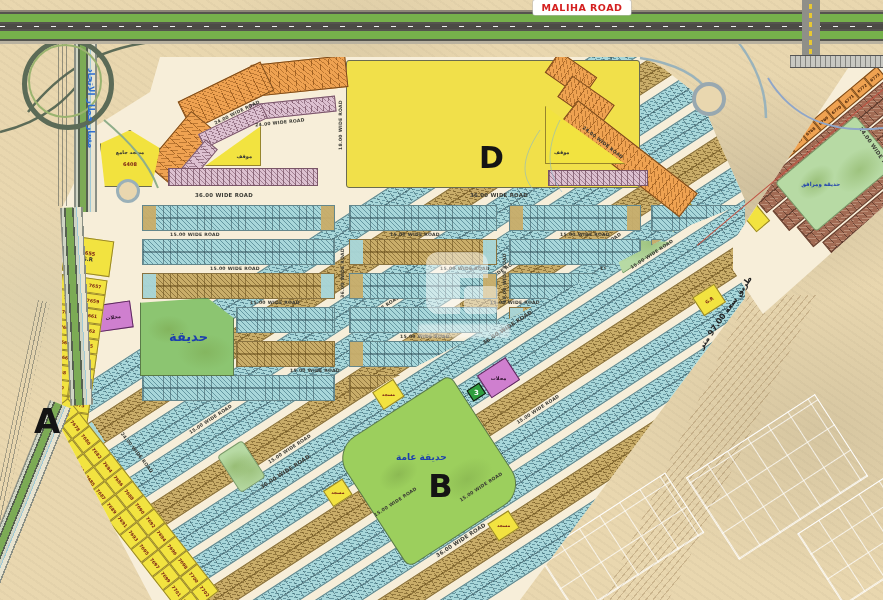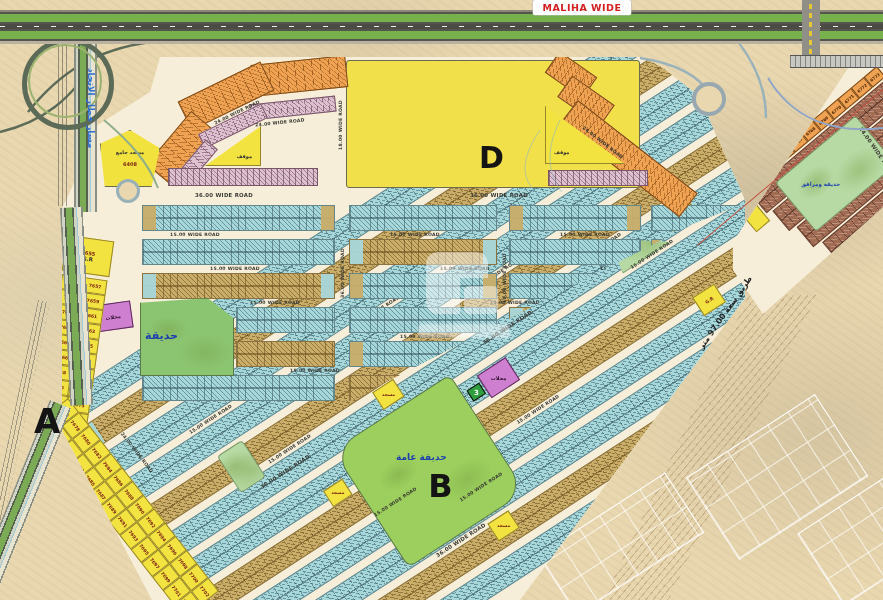--- a/index.html
+++ b/index.html
@@ -154,21 +154,21 @@
       <div class="band k" style="left:209px;top:172px;width:148px"></div>
       <div class="band t ends" style="left:369px;top:2px;width:132px"></div>
       <div class="band t" style="left:369px;top:36px;width:132px"></div>
       <div class="band t" style="left:369px;top:70px;width:132px"></div>
       <div class="band k ends" style="left:369px;top:104px;width:132px"></div>
       <div class="band t" style="left:369px;top:138px;width:132px"></div>
       <div class="band t" style="left:511px;top:2px;width:94px"></div>
       <div class="band t ends" style="left:511px;top:36px;width:94px"></div>
 
       <div class="park" style="left:0;top:95px;width:94px;height:78px;background-color:#8cc571;clip-path:polygon(0 6%,72% 0,100% 26%,100% 100%,0 100%)">
-        <div class="abs blue-lbl" style="left:4px;top:30px;font-size:11px">حديقة</div>
+        <div class="abs blue-lbl" style="left:28px;top:30px;font-size:13px">حديقة</div>
       </div>
 
       <span class="rl" style="left:200px;top:95px;transform:rotate(-90deg);transform-origin:left top">36.00 WIDE ROAD</span>
       <span class="rl" style="left:362px;top:100px;transform:rotate(-90deg);transform-origin:left top">18.00 WIDE ROAD</span>
       <span class="rl" style="left:30px;top:29px">15.00 WIDE ROAD</span>
       <span class="rl" style="left:250px;top:29px">15.00 WIDE ROAD</span>
       <span class="rl" style="left:420px;top:29px">15.00 WIDE ROAD</span>
       <span class="rl" style="left:70px;top:63px">15.00 WIDE ROAD</span>
       <span class="rl" style="left:300px;top:63px">15.00 WIDE ROAD</span>
       <span class="rl" style="left:460px;top:63px">15.00 WIDE ROAD</span>
@@ -350,21 +350,21 @@
     <div class="abs" style="left:7px;top:2px;width:3px;height:52px;background:repeating-linear-gradient(0deg,#e8c832 0 5px,rgba(0,0,0,0) 5px 9px)"></div>
   </div>
 
   <div class="abs" style="left:790px;top:55px;width:93px;height:11px;background:#c8c8c2;border-top:1px solid #555;border-bottom:1px solid #555;
               background-image:repeating-linear-gradient(90deg,rgba(0,0,0,.35) 0 1px,transparent 1px 5px)"></div>
 
   <div class="ring" style="left:692px;top:82px;width:34px;height:34px;border:4px solid #98a8b0"></div>
   <div class="ring" style="left:116px;top:179px;width:24px;height:24px;border:3px solid #9ab0b8"></div>
 
   <div class="abs" style="left:533px;top:0;width:98px;height:15px;background:#fff;border-radius:2px;display:flex;align-items:center;justify-content:center;box-shadow:0 0 0 .5px #bbb">
-    <span style="font-size:9.5px;font-weight:bold;color:#d42020;letter-spacing:.5px">MALIHA WIDE</span>
+    <span style="font-size:9.5px;font-weight:bold;color:#d42020;letter-spacing:.5px">MALIHA ROAD</span>
   </div>
 
   <span class="abs" style="left:96px;top:68px;transform:rotate(90deg);transform-origin:left top;font-size:9px;font-weight:bold;color:#2f6fd0;white-space:nowrap">مسار قطار الاتحاد</span>
 
   <div class="big-letter" style="left:34px;top:404px;font-size:34px">A</div>
 
   <div class="abs" style="left:418px;top:252px;width:110px;height:100px;opacity:.45;pointer-events:none">
     <div class="abs" style="left:8px;top:0;width:62px;height:62px;background:#fff;border-radius:12px;clip-path:polygon(0 0,100% 0,100% 42%,55% 42%,55% 100%,0 100%)"></div>
     <div class="abs" style="left:46px;top:34px;width:34px;height:28px;background:#fff;border-radius:5px"></div>
     <div class="abs" style="left:0;top:72px;width:92px;height:14px;background:#fff;border-radius:3px;filter:blur(1px)"></div>

